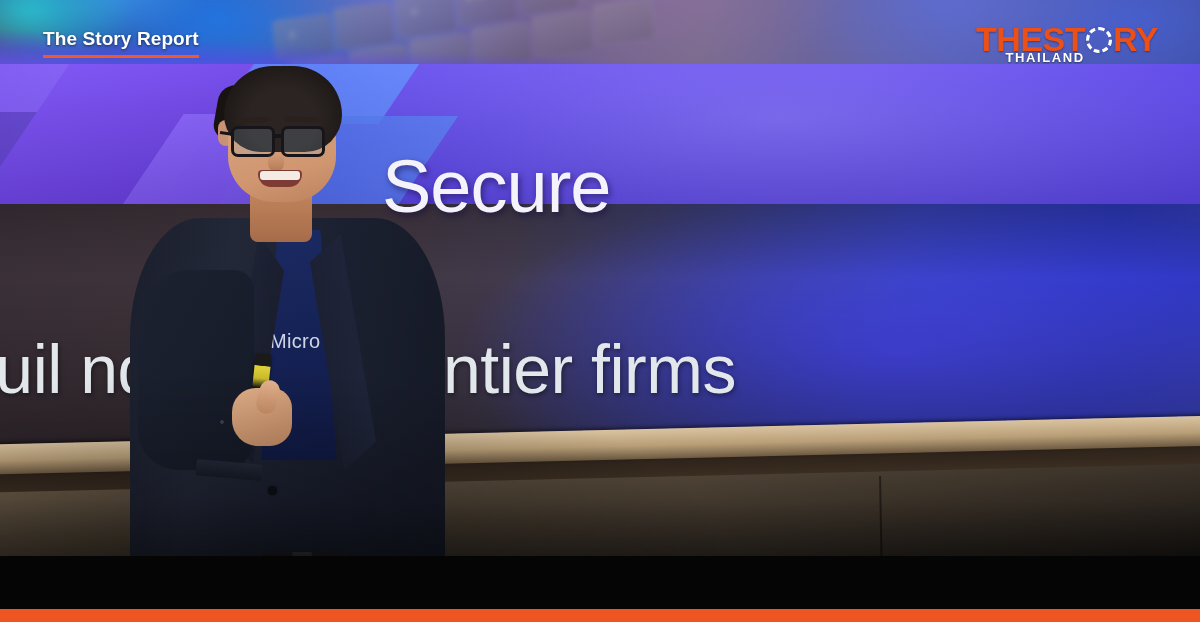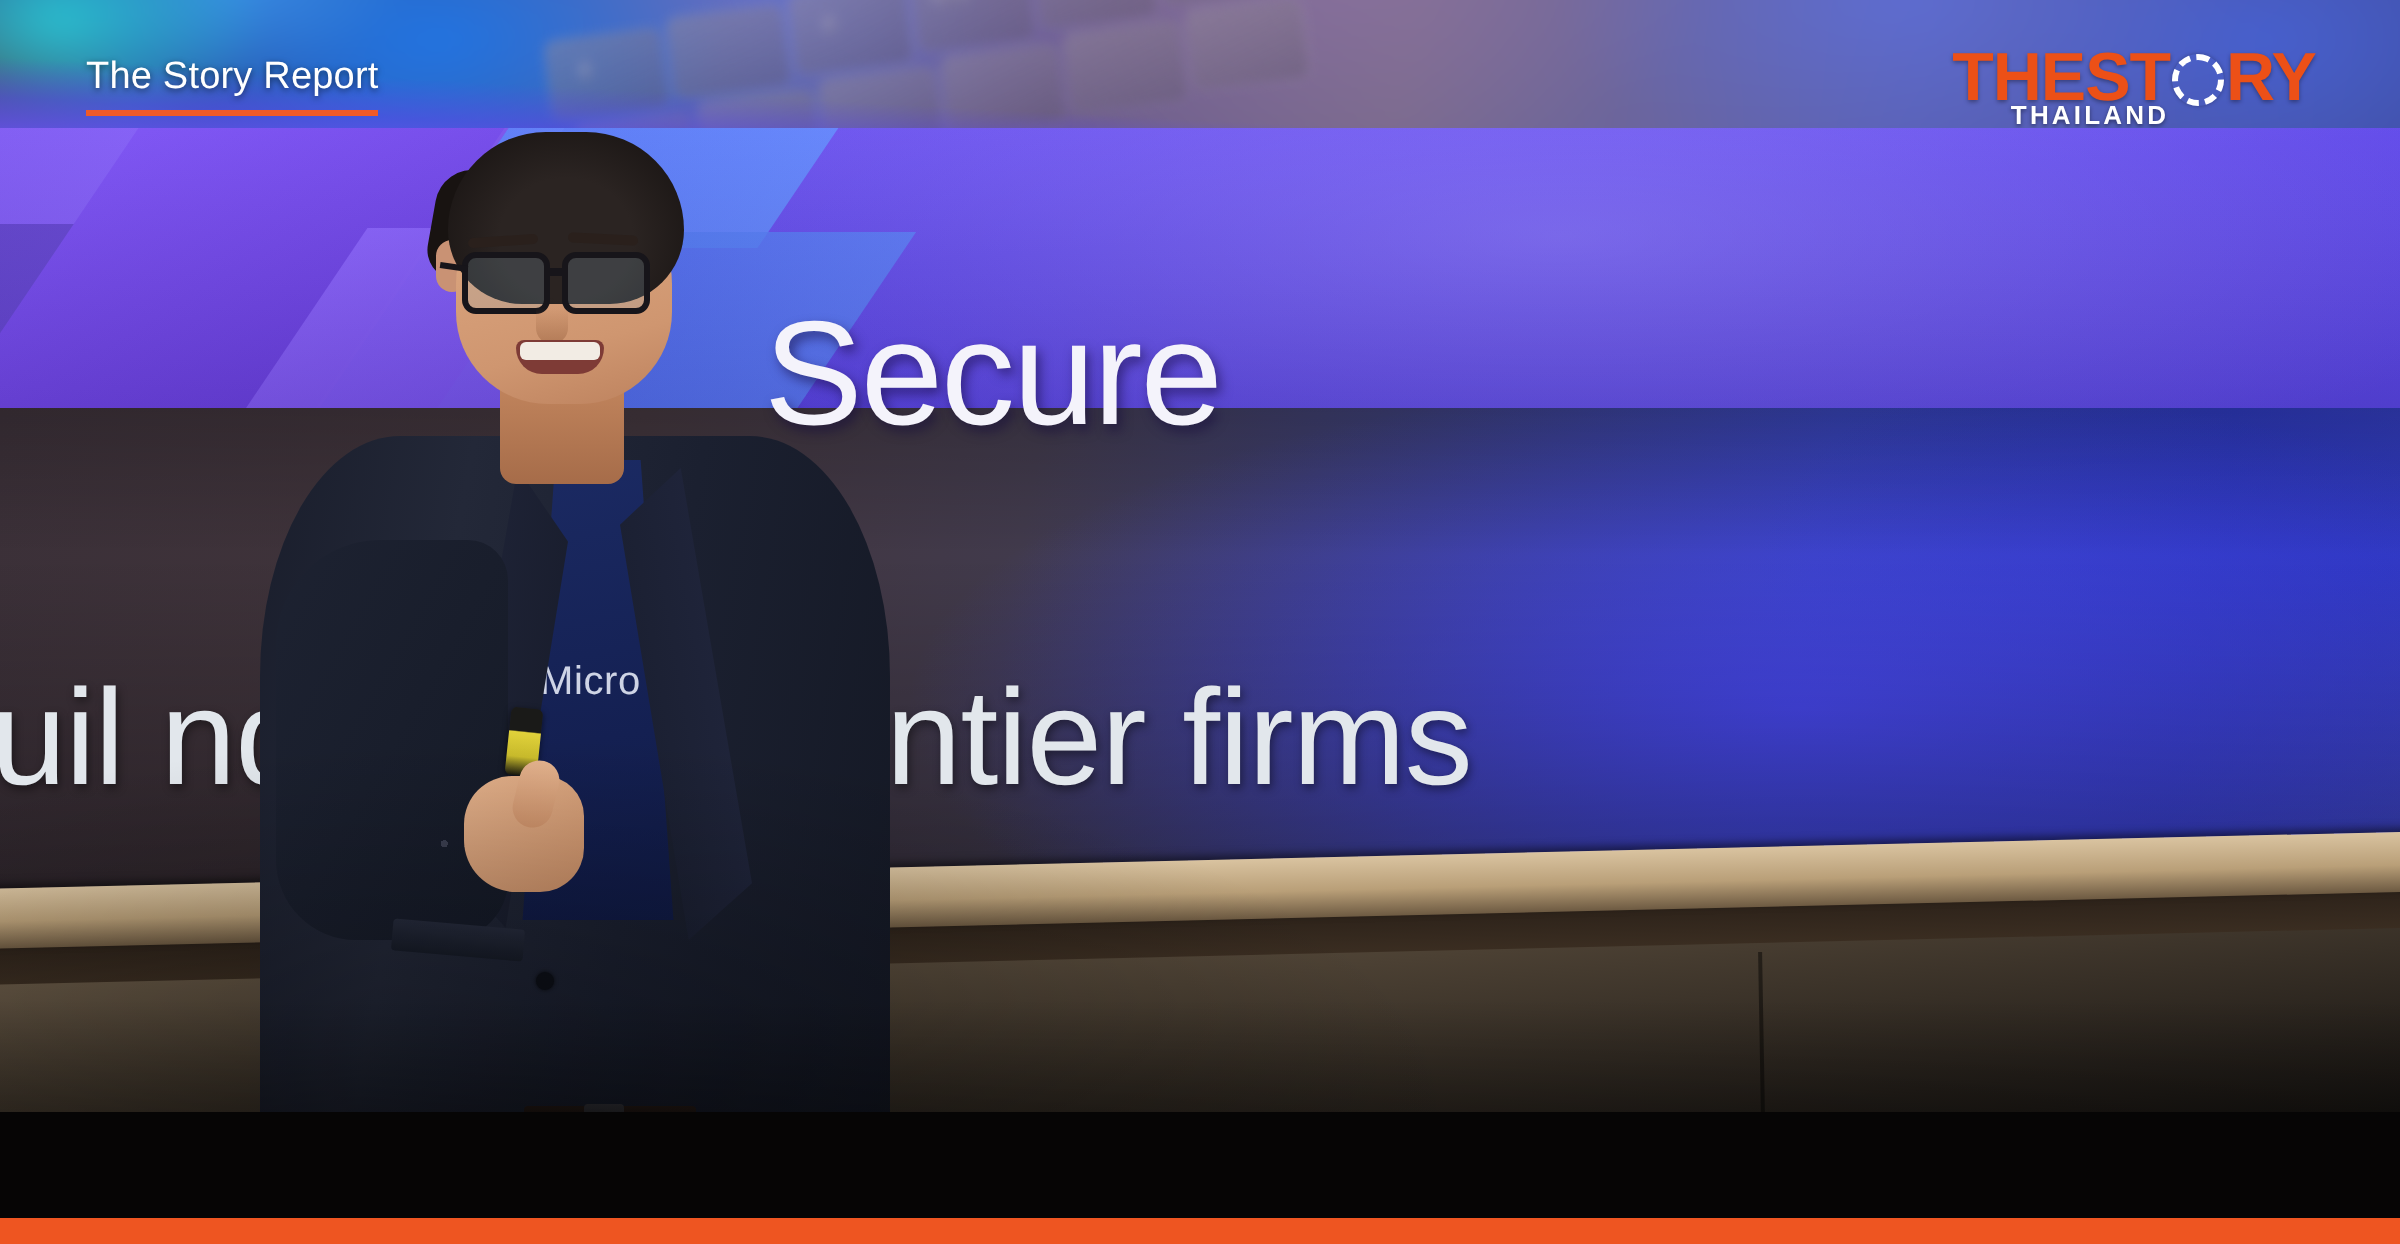--- a/index.html
+++ b/index.html
@@ -44,21 +44,21 @@
     position:absolute; color:rgba(225,222,235,.72); font-size:9px;
     letter-spacing:.5px; filter:blur(.6px);
   }
   .ts-diag {
     position:absolute; left:0; top:0; width:1200px; height:64px;
     background:linear-gradient(183deg, rgba(0,0,0,0) 72%, rgba(92,70,235,.55) 88%, rgba(104,80,240,.8) 100%);
   }
 
   .brand-wrap { position:absolute; left:43px; top:28px; z-index:6; }
   .brand-text {
-    color:#fff; font-size:19px; font-weight:400; letter-spacing:.1px;
+    color:#fff; font-size:19px; font-weight:700; letter-spacing:.1px;
     text-shadow:0 1px 3px rgba(0,0,0,.55); white-space:nowrap;
   }
   .brand-rule { margin-top:5px; height:3px; background:#f05a28; width:100%; }
 
   
   .logo-wrap { position:absolute; right:42px; top:23px; z-index:6; text-align:center; }
   .logo-row {
     display:flex; align-items:center; justify-content:center;
     color:#ec5017; font-size:34px; font-weight:700; letter-spacing:-.5px;
     line-height:.95; text-shadow:0 1px 2px rgba(0,0,0,.35);

